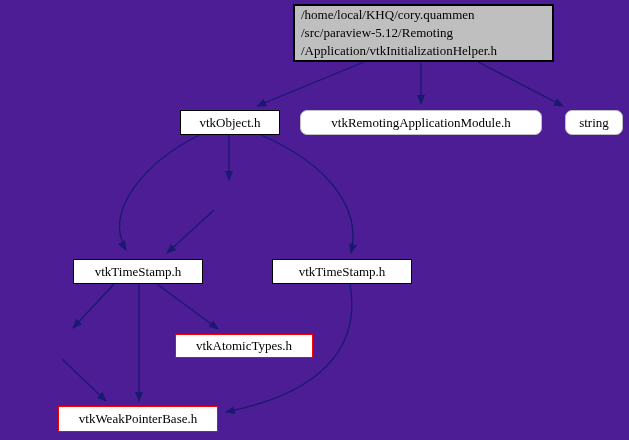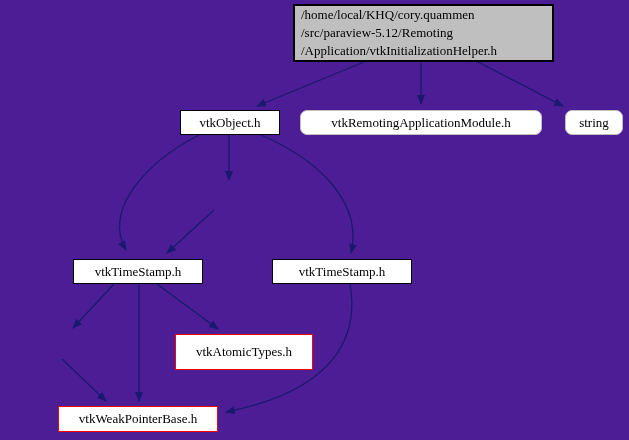--- a/index.html
+++ b/index.html
@@ -102,21 +102,21 @@
 
   <div class="node" style="left:73px; top:259px; width:130px; height:25px;">
     <span>vtkTimeStamp.h</span>
   </div>
 
   <div class="node" style="left:272px; top:259px; width:140px; height:25px;">
     <span>vtkTimeStamp.h</span>
   </div>
 
 
-  <div class="node truncated" style="left:175px; top:334px; width:138px; height:36px;">
+  <div class="node truncated" style="left:175px; top:334px; width:138px; height:24px;">
     <span>vtkAtomicTypes.h</span>
   </div>
 
   <div class="node truncated" style="left:58px; top:406px; width:160px; height:26px;">
     <span>vtkWeakPointerBase.h</span>
   </div>
 
 </div>
 
 </body></html>

